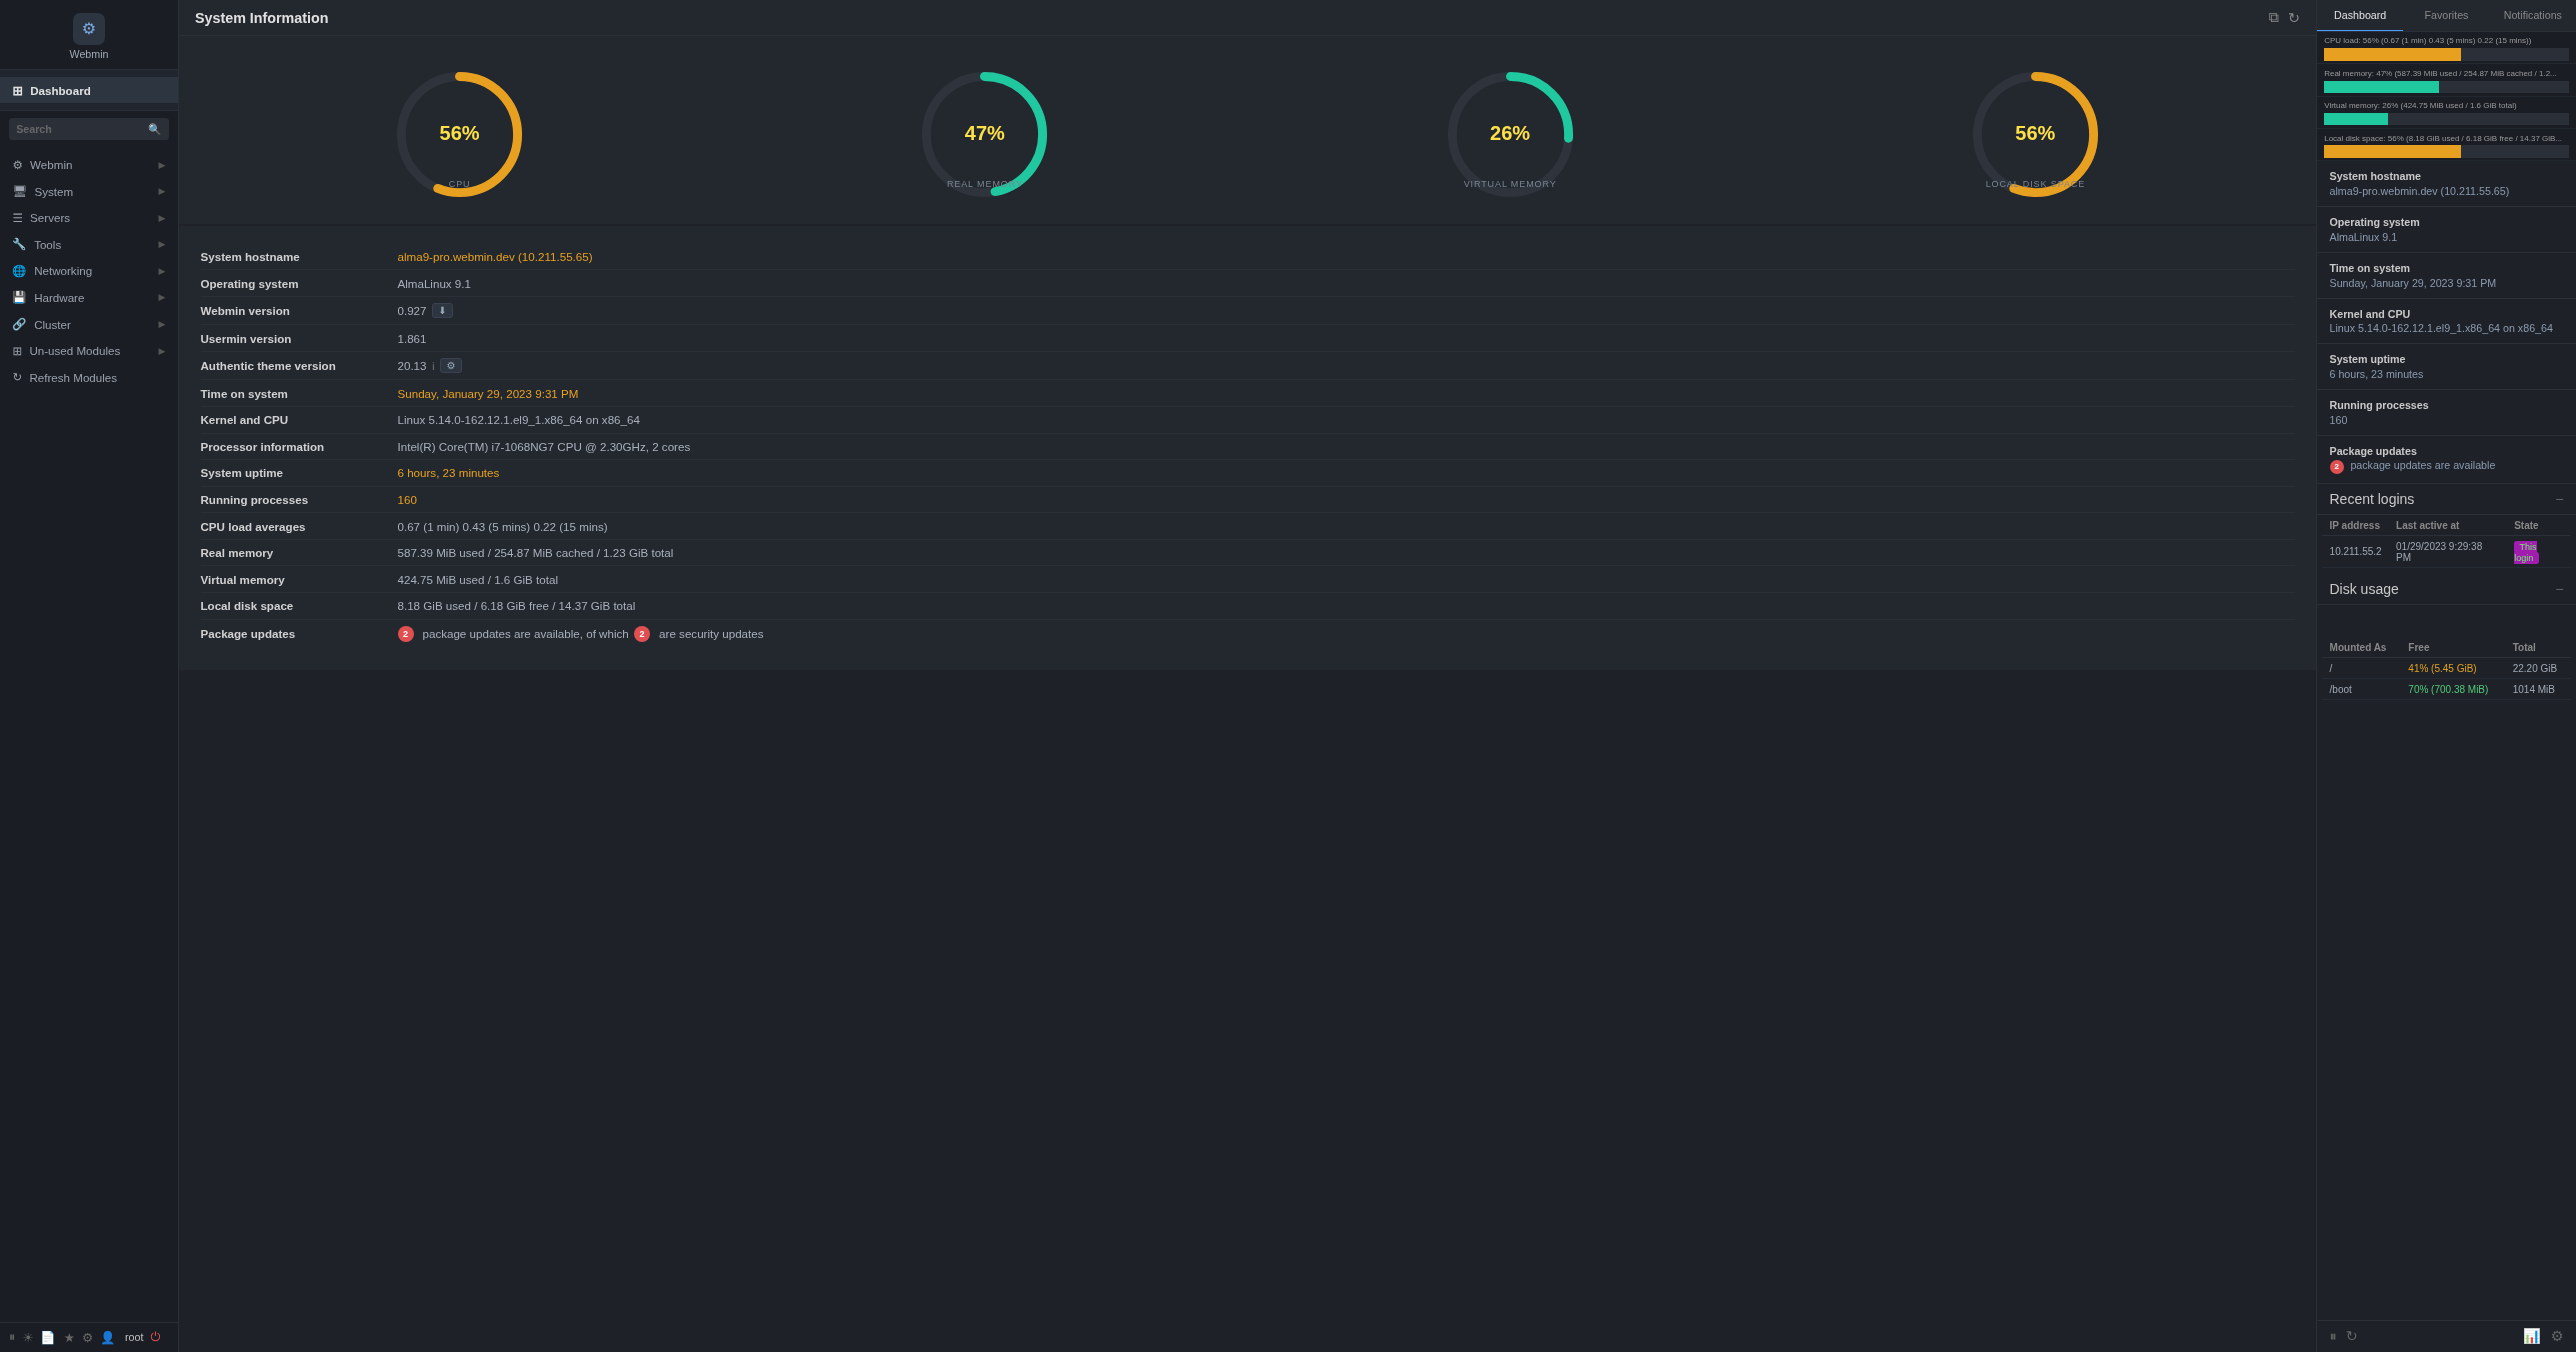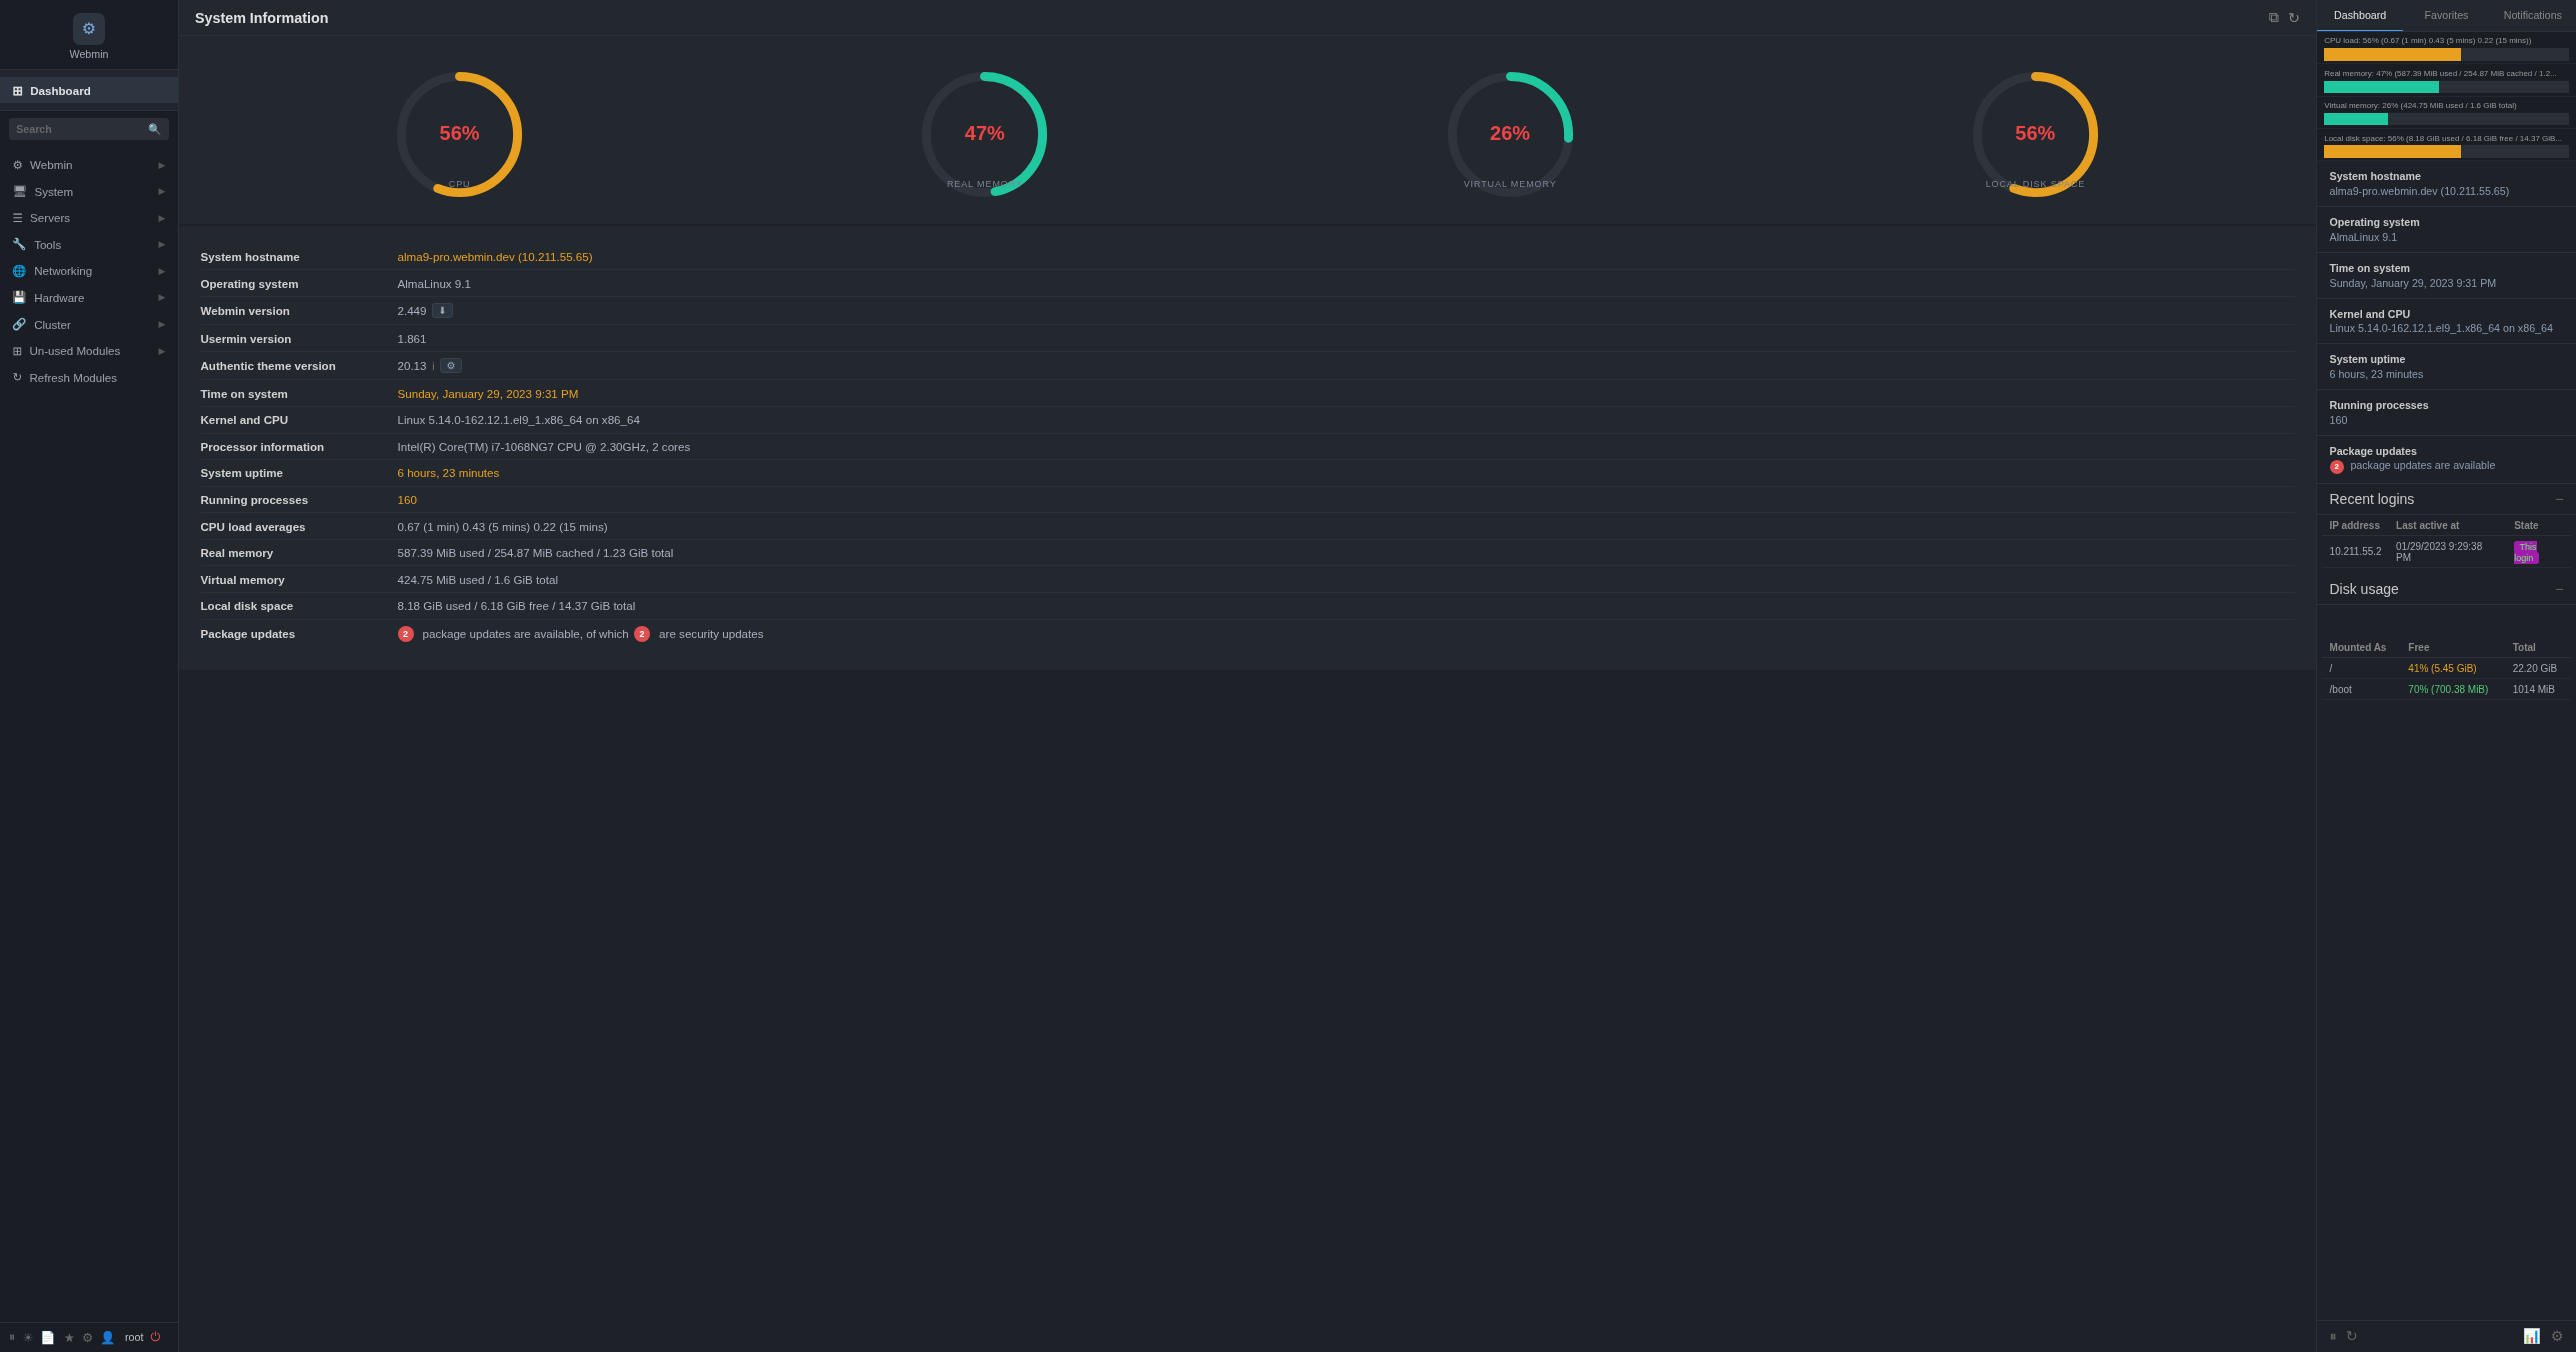--- a/index.html
+++ b/index.html
@@ -171,21 +171,21 @@
     .gauge-container svg {
       transform: rotate(-90deg);
     }
     .gauge-center-text {
       position: absolute;
       top: 50%;
       left: 50%;
       transform: translate(-50%, -55%);
       font-size: 20px;
       font-weight: 700;
-      color: #ef4444;
+      color: #fde047;
     }
     .gauge-label {
       font-size: 9px;
       color: #7a8490;
       letter-spacing: 0.9px;
       text-transform: uppercase;
       position: absolute;
       bottom: 17px;
       left: 50%;
       transform: translateX(-50%);
@@ -558,21 +558,21 @@
     </div>
 
     <div class="info-row">
       <div class="info-label">Operating system</div>
       <div class="info-value">AlmaLinux 9.1</div>
     </div>
 
     <div class="info-row">
       <div class="info-label">Webmin version</div>
       <div class="info-value">
-        <span>2.449</span>
+        <span>0.927</span>
         <button class="version-btn">⬇</button>
       </div>
     </div>
 
     <div class="info-row">
       <div class="info-label">Usermin version</div>
       <div class="info-value">1.861</div>
     </div>
 
     <div class="info-row">

